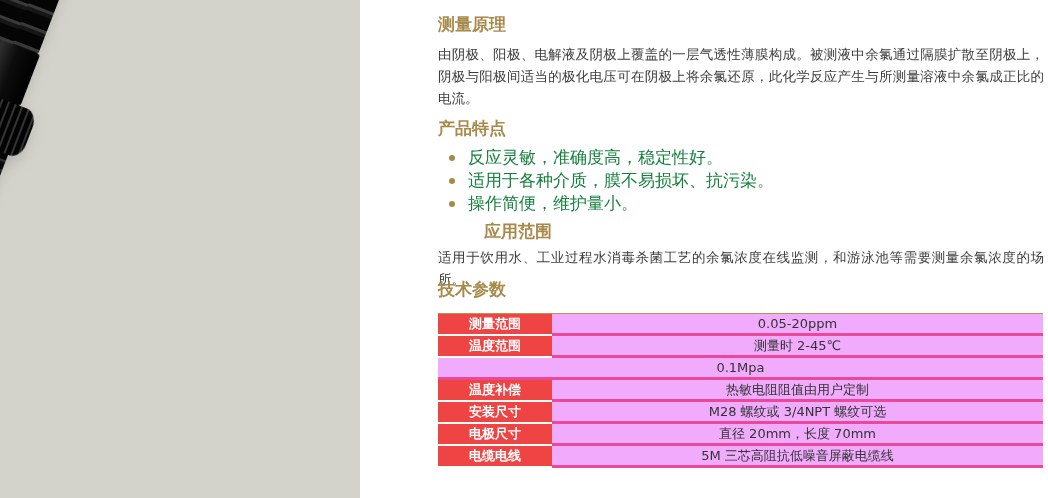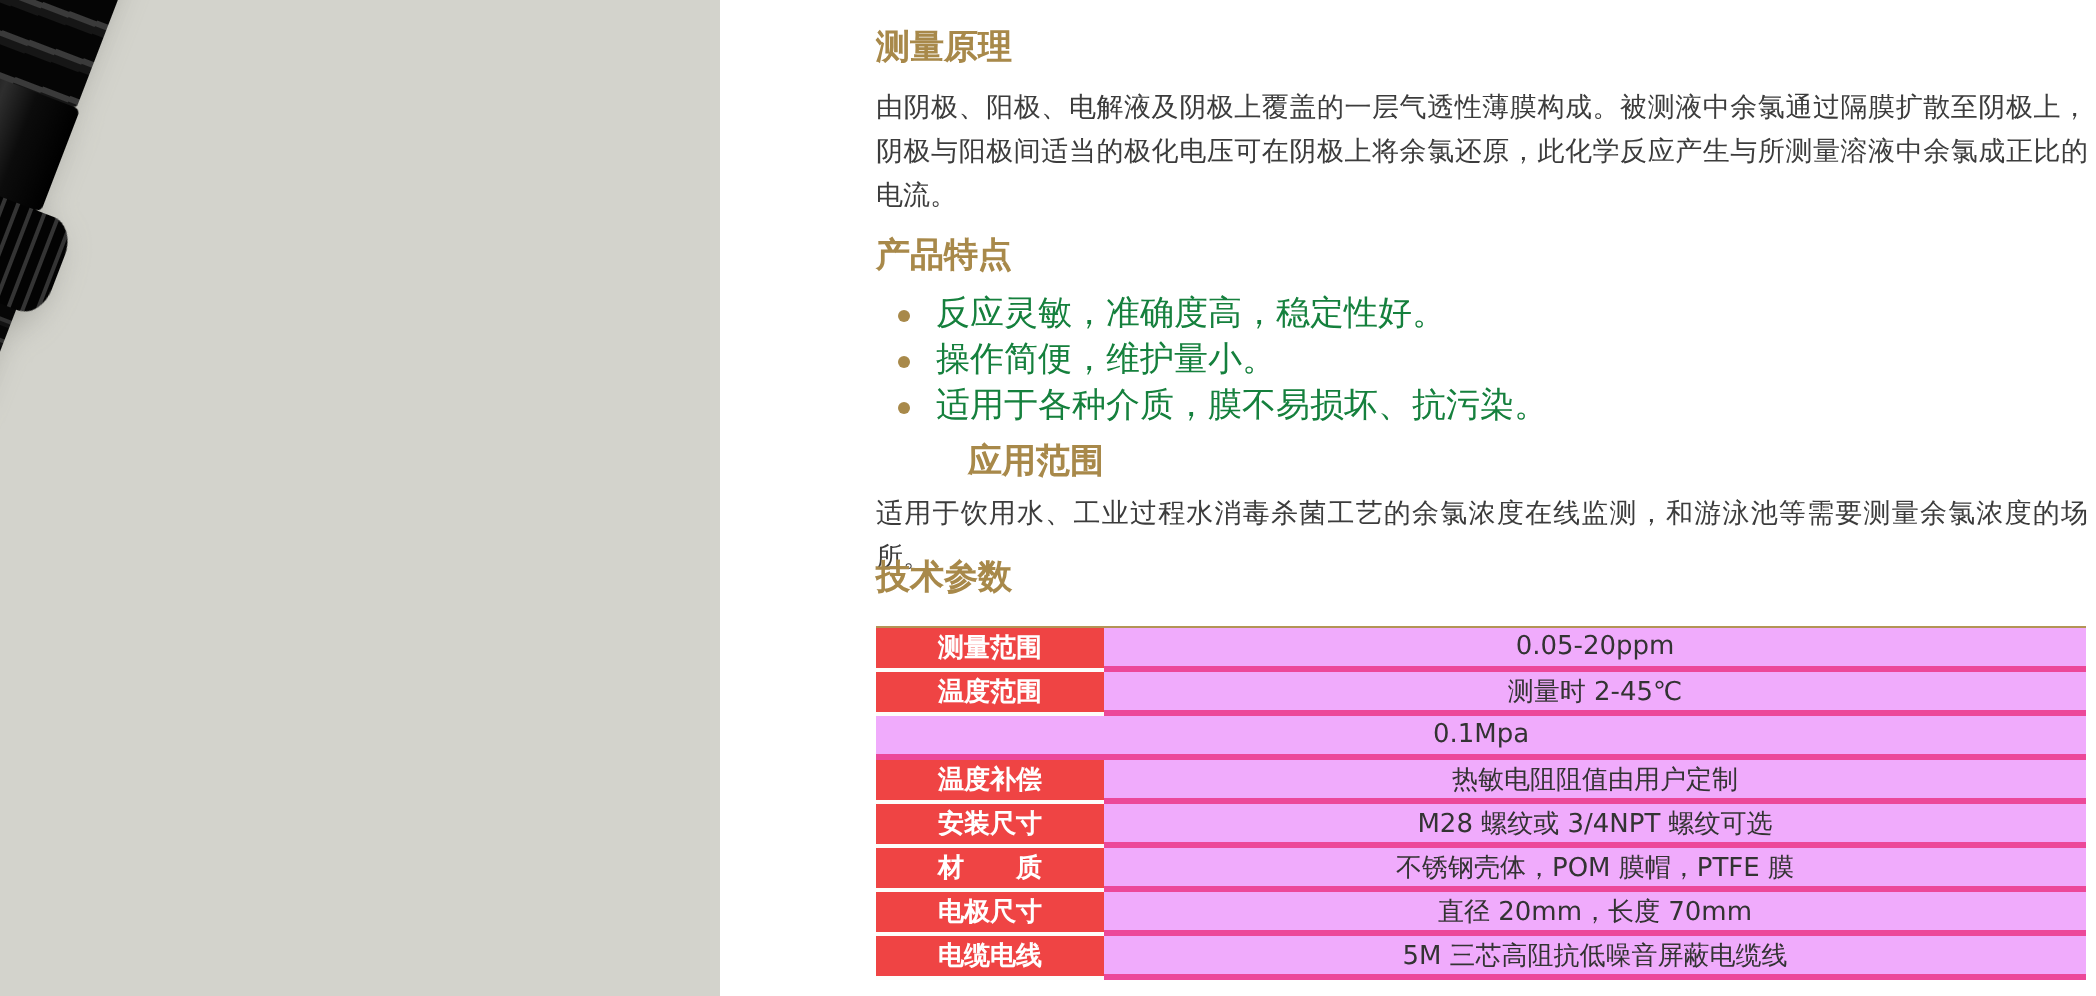--- a/index.html
+++ b/index.html
@@ -133,25 +133,25 @@
     <p class="body-text">由阴极、阳极、电解液及阴极上覆盖的一层气透性薄膜构成。被测液中余氯通过隔膜扩散至阴极上，阴极与阳极间适当的极化电压可在阴极上将余氯还原，此化学反应产生与所测量溶液中余氯成正比的电流。</p>
 
     <h2 class="heading" id="h-features">产品特点</h2>
     <ul class="feature-list">
       <li>
         <span class="dot"></span>
         <span>反应灵敏，准确度高，稳定性好。</span>
       </li>
       <li>
         <span class="dot"></span>
-        <span>操作简便，维护量小。</span>
+        <span>适用于各种介质，膜不易损坏、抗污染。</span>
       </li>
       <li>
         <span class="dot"></span>
-        <span>适用于各种介质，膜不易损坏、抗污染。</span>
+        <span>操作简便，维护量小。</span>
       </li>
     </ul>
 
     <h2 class="heading" id="h-application">应用范围</h2>
     <p class="body-text" id="p-application">适用于饮用水、工业过程水消毒杀菌工艺的余氯浓度在线监测，和游泳池等需要测量余氯浓度的场所。</p>
 
     <h2 class="heading" id="h-specs">技术参数</h2>
 
     <div class="spec-table">
       <div class="spec-row">
@@ -167,24 +167,20 @@
       </div>
       <div class="spec-row">
         <div class="spec-label">温度补偿</div>
         <div class="spec-value">热敏电阻阻值由用户定制</div>
       </div>
       <div class="spec-row">
         <div class="spec-label">安装尺寸</div>
         <div class="spec-value">M28 螺纹或 3/4NPT 螺纹可选</div>
       </div>
       <div class="spec-row">
-        <div class="spec-label">材　　质</div>
-        <div class="spec-value">不锈钢壳体，POM 膜帽，PTFE 膜</div>
-      </div>
-      <div class="spec-row">
         <div class="spec-label">电极尺寸</div>
         <div class="spec-value">直径 20mm，长度 70mm</div>
       </div>
       <div class="spec-row">
         <div class="spec-label">电缆电线</div>
         <div class="spec-value">5M 三芯高阻抗低噪音屏蔽电缆线</div>
       </div>
     </div>
 
   </div>

